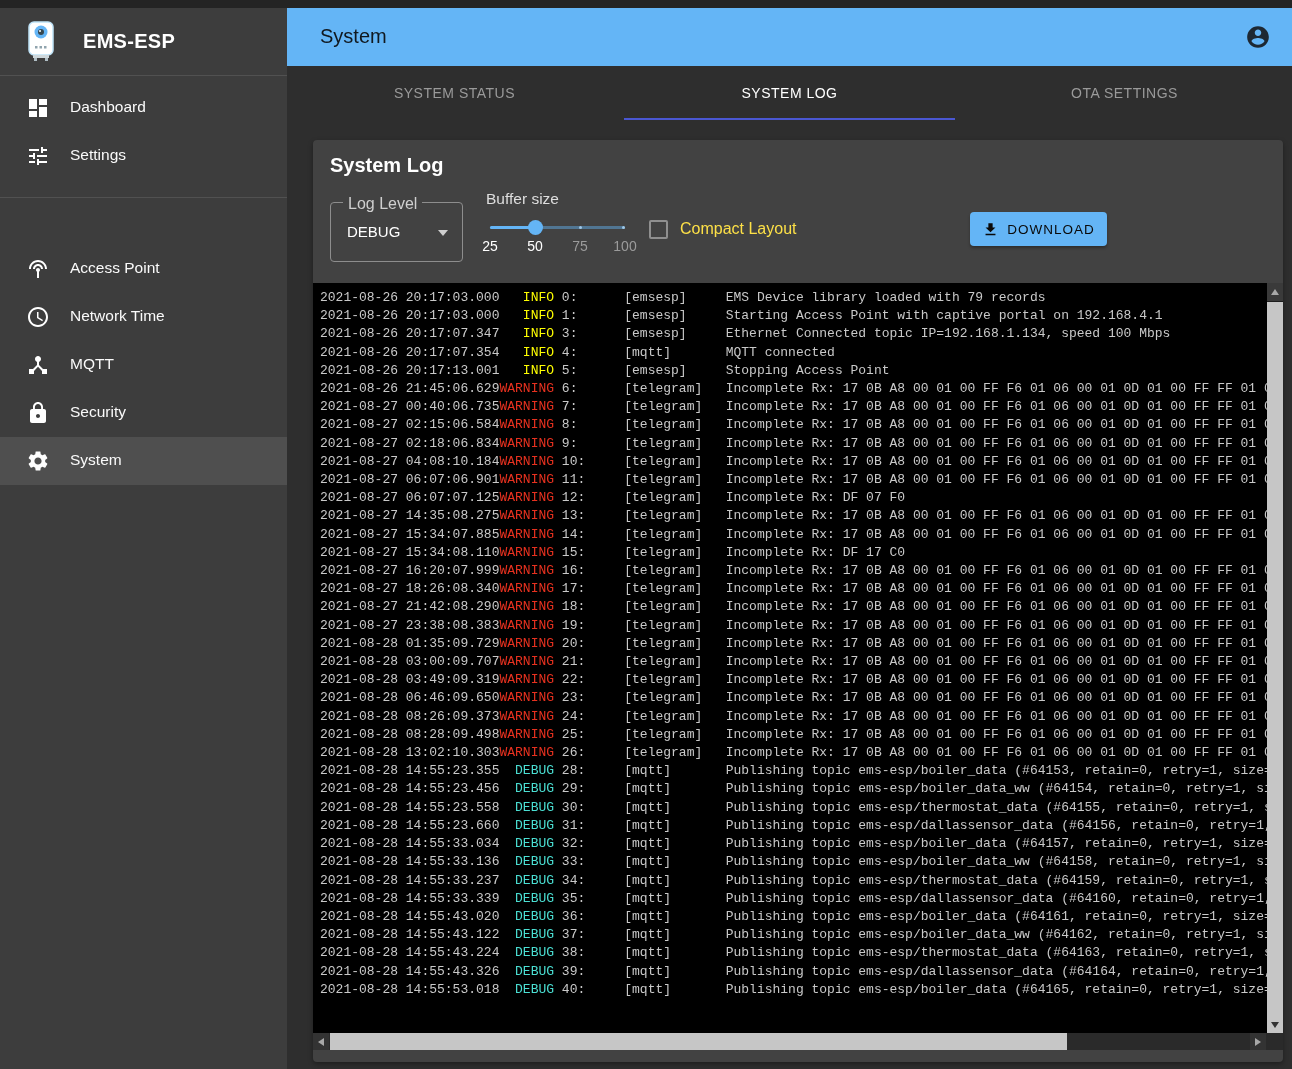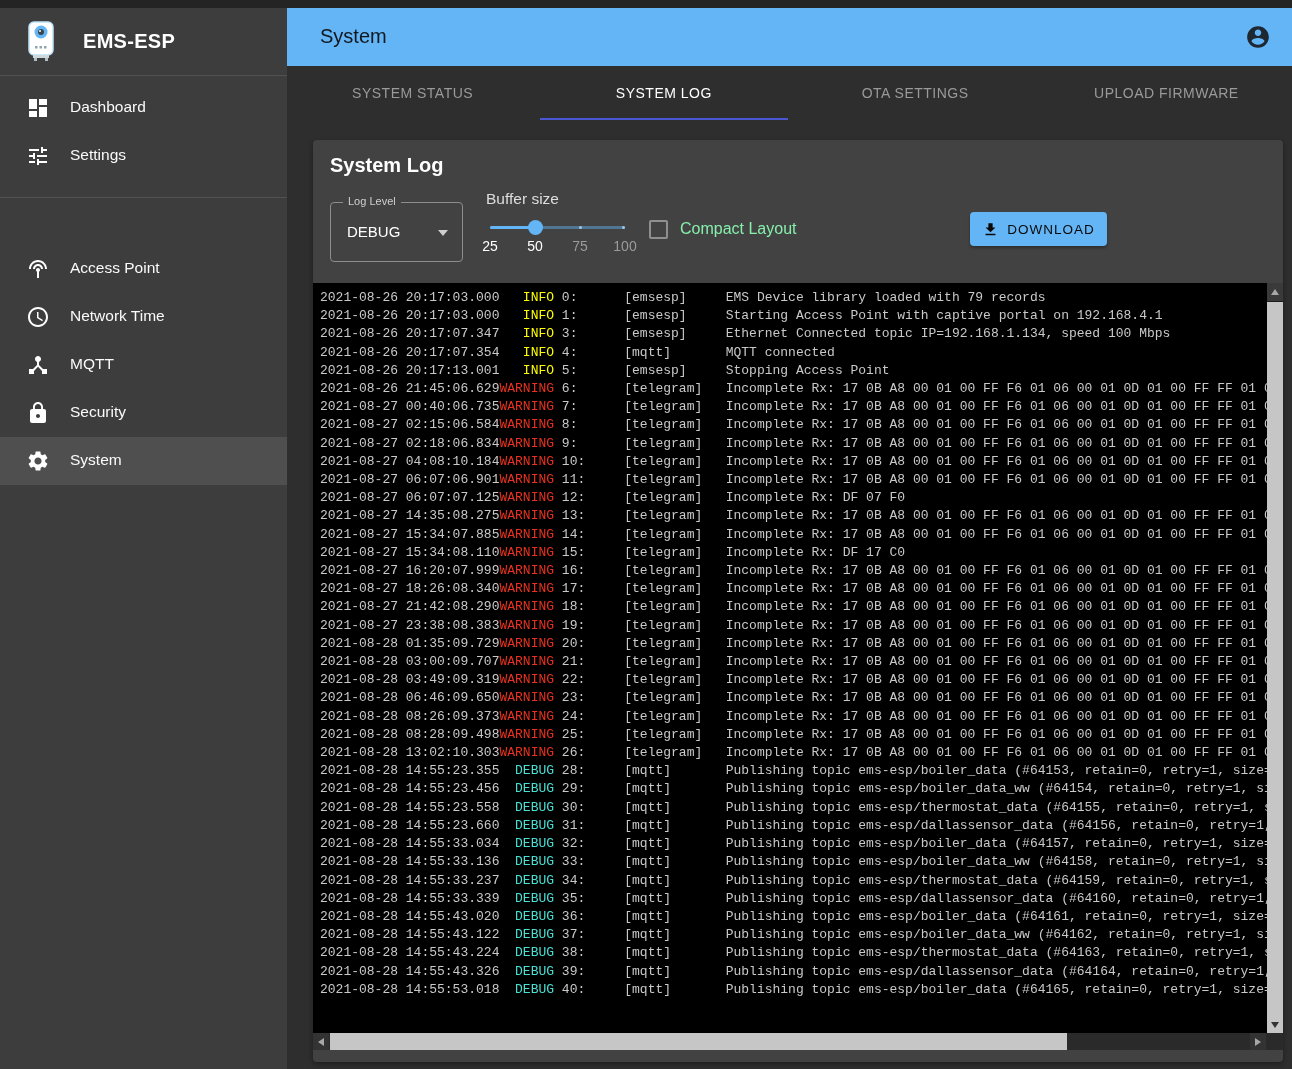--- a/index.html
+++ b/index.html
@@ -31,39 +31,39 @@
   .tab.active .indicator { display:block; }
 
   
   .content { position:absolute; left:287px; top:120px; width:1005px; height:949px; background:#2e2e2e; }
   .card { position:absolute; left:26px; top:20px; width:970px; height:922px; background:#424242; border-radius:4px;
           box-shadow:0 2px 5px rgba(0,0,0,.35); }
   .card-title { position:absolute; left:17px; top:14px; font-size:20px; font-weight:700; color:#ffffff; }
 
   
   .select { position:absolute; left:17px; top:62px; width:133px; height:60px; border:1px solid #8d8d8d; border-radius:4px; cursor:pointer; }
-  .select-label { position:absolute; left:12px; top:-8px; font-size:11px; color:#cfcfcf; background:#424242; padding:0 5px; }
+  .select-label { position:absolute; left:12px; top:-8px; font-size:16px; color:#cfcfcf; background:#424242; padding:0 5px; }
   .select-value { position:absolute; left:16px; top:20px; font-size:15px; color:#ffffff; }
   .select-caret { position:absolute; right:14px; top:27px; width:0; height:0;
                   border-left:5px solid transparent; border-right:5px solid transparent; border-top:6px solid #cfcfcf; }
 
   
   .buffer-label { position:absolute; left:173px; top:50px; font-size:15.5px; color:#dedede; }
   .slider { position:absolute; left:177px; top:80px; width:135px; height:16px; cursor:pointer; }
   .slider .rail { position:absolute; left:0; top:6px; width:135px; height:3px; background:rgba(100,181,246,.45); border-radius:2px; }
   .slider .track { position:absolute; left:0; top:6px; width:45px; height:3px; background:#64b5f6; border-radius:2px; }
   .slider .dot { position:absolute; top:6px; width:3px; height:3px; border-radius:50%; background:#9fc8e8; }
   .slider .thumb { position:absolute; left:38px; top:0; width:15px; height:15px; border-radius:50%; background:#64b5f6; }
   .mark { position:absolute; top:98px; width:30px; text-align:center; font-size:14px; }
   .mark.on { color:#ffffff; font-weight:500; }
   .mark.off { color:#9b9b9b; }
 
   
   .checkbox { position:absolute; left:336px; top:80px; width:19px; height:19px; border:2px solid #8f8f8f; border-radius:2px; cursor:pointer; }
-  .checkbox-label { position:absolute; left:367px; top:80px; font-size:16px; color:#86efac; }
+  .checkbox-label { position:absolute; left:367px; top:80px; font-size:16px; color:#fde047; }
 
   
   .dl-btn { position:absolute; left:657px; top:72px; width:137px; height:34px; background:#64b5f6; border-radius:4px;
             display:flex; align-items:center; justify-content:center; gap:8px; cursor:pointer;
             box-shadow:0 2px 3px rgba(0,0,0,.3); }
   .dl-btn svg { width:17px; height:17px; fill:#0a0a0a; }
   .dl-btn span { font-size:13.5px; font-weight:500; letter-spacing:1px; color:#0a0a0a; }
 
   
   .logbox { position:absolute; left:0; top:143px; width:970px; height:767px; background:#000000; }
@@ -166,23 +166,20 @@
   <div class="tabbar">
     <div class="tab">
         <span>SYSTEM STATUS</span>
       </div>
     <div class="tab active">
         <span>SYSTEM LOG</span>
         <div class="indicator"></div>
       </div>
     <div class="tab">
         <span>OTA SETTINGS</span>
-      </div>
-    <div class="tab">
-        <span>UPLOAD FIRMWARE</span>
       </div>
   </div>
 
   <main class="content">
     <section class="card">
       <div class="card-title">System Log</div>
 
       <div class="select">
         <span class="select-label">Log Level</span>
         <span class="select-value">DEBUG</span>

